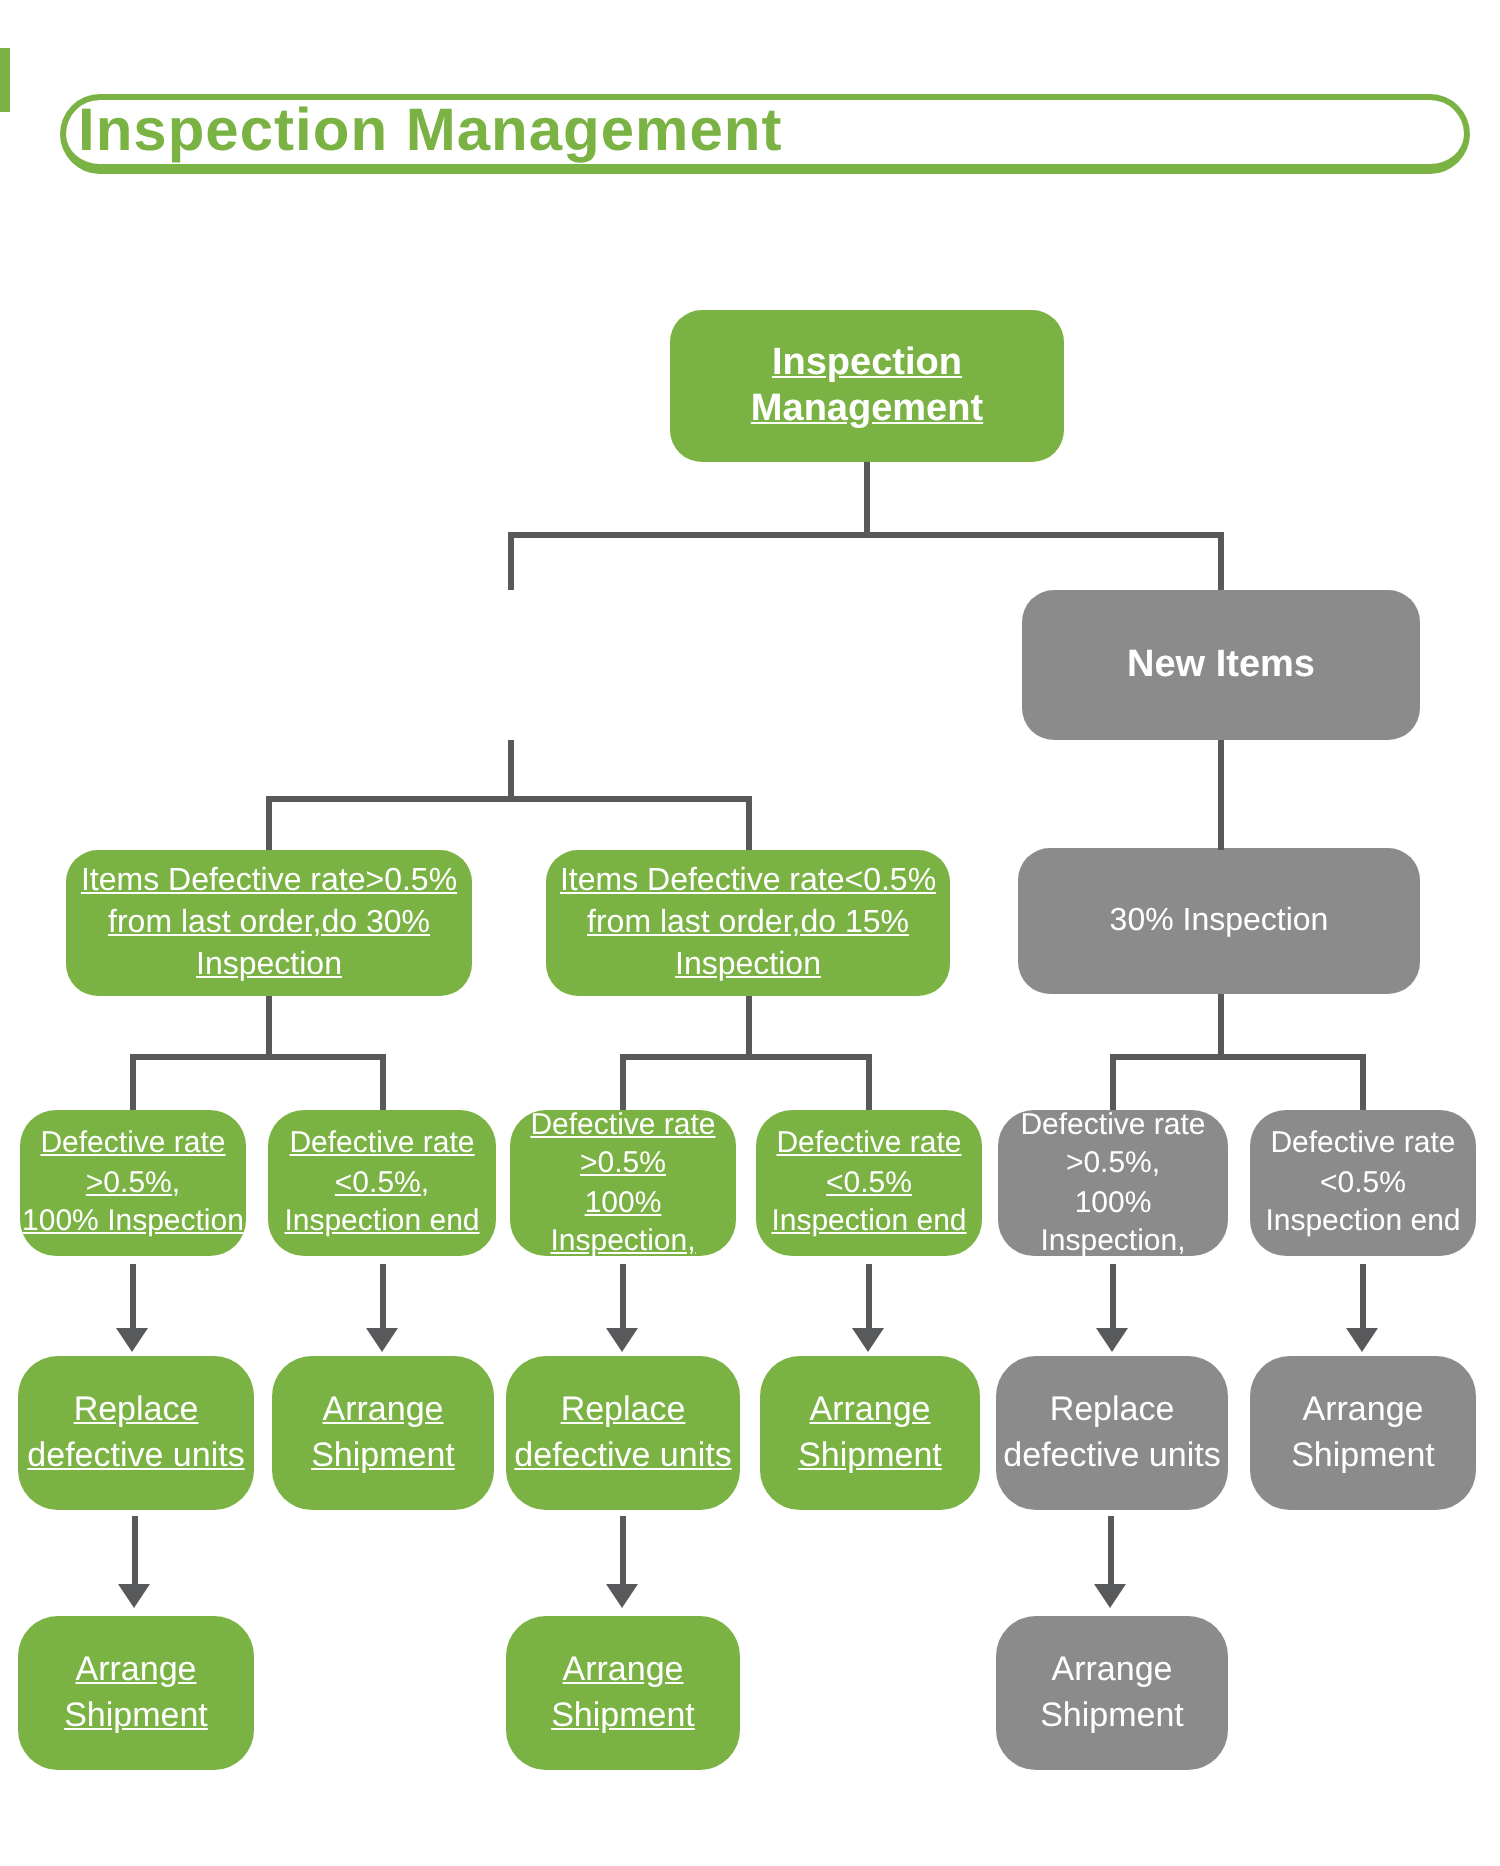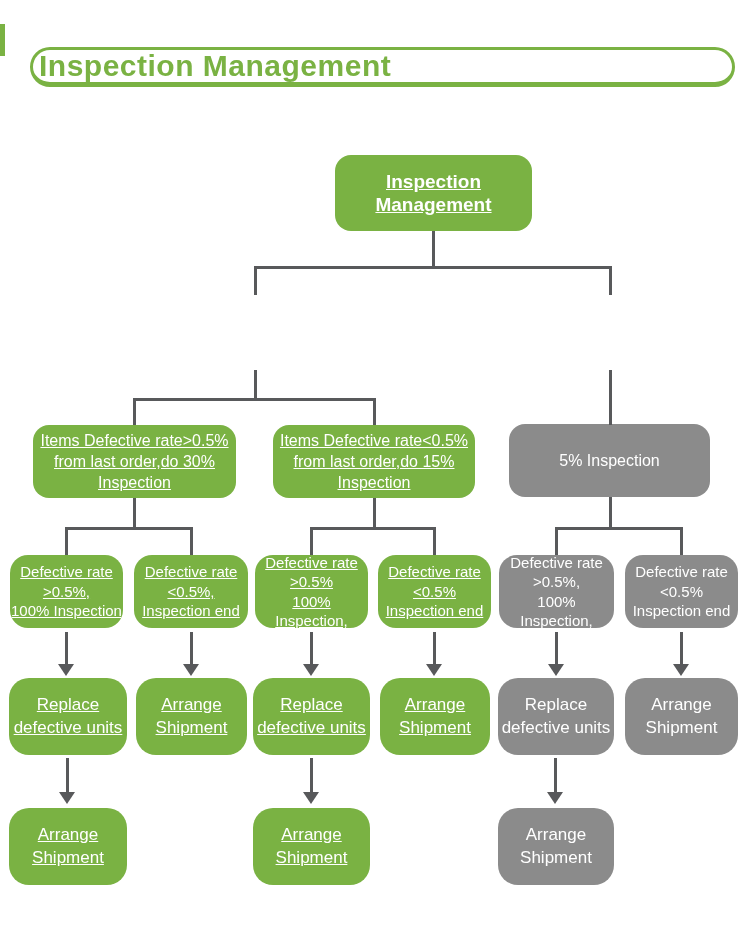--- a/index.html
+++ b/index.html
@@ -44,28 +44,29 @@
 <div id="stage">
 
   <div class="accent-bar"></div>
   <div class="title-frame">
     <span class="title-text">Inspection Management</span>
   </div>
 
   <div class="node green big" style="left:335px;top:155px;width:197px;height:76px">Inspection
 Management</div>
 
+  <div class="node gray big" style="left:511px;top:295px;width:199px;height:75px">New Items</div>
 
   <div class="node green med" style="left:33px;top:425px;width:203px;height:73px">Items Defective rate&gt;0.5%
 from last order,do 30%
 Inspection</div>
   <div class="node green med" style="left:273px;top:425px;width:202px;height:73px">Items Defective rate&lt;0.5%
 from last order,do 15%
 Inspection</div>
-  <div class="node gray med" style="left:509px;top:424px;width:201px;height:73px">5% Inspection</div>
+  <div class="node gray med" style="left:509px;top:424px;width:201px;height:73px">30% Inspection</div>
 
   <div class="node green small" style="left:10px;top:555px;width:113px;height:73px">Defective rate
 &gt;0.5%,
 100% Inspection</div>
   <div class="node green small" style="left:134px;top:555px;width:114px;height:73px">Defective rate
 &lt;0.5%,
 Inspection end</div>
   <div class="node green small" style="left:255px;top:555px;width:113px;height:73px">Defective rate
 &gt;0.5%
 100% Inspection,</div>

